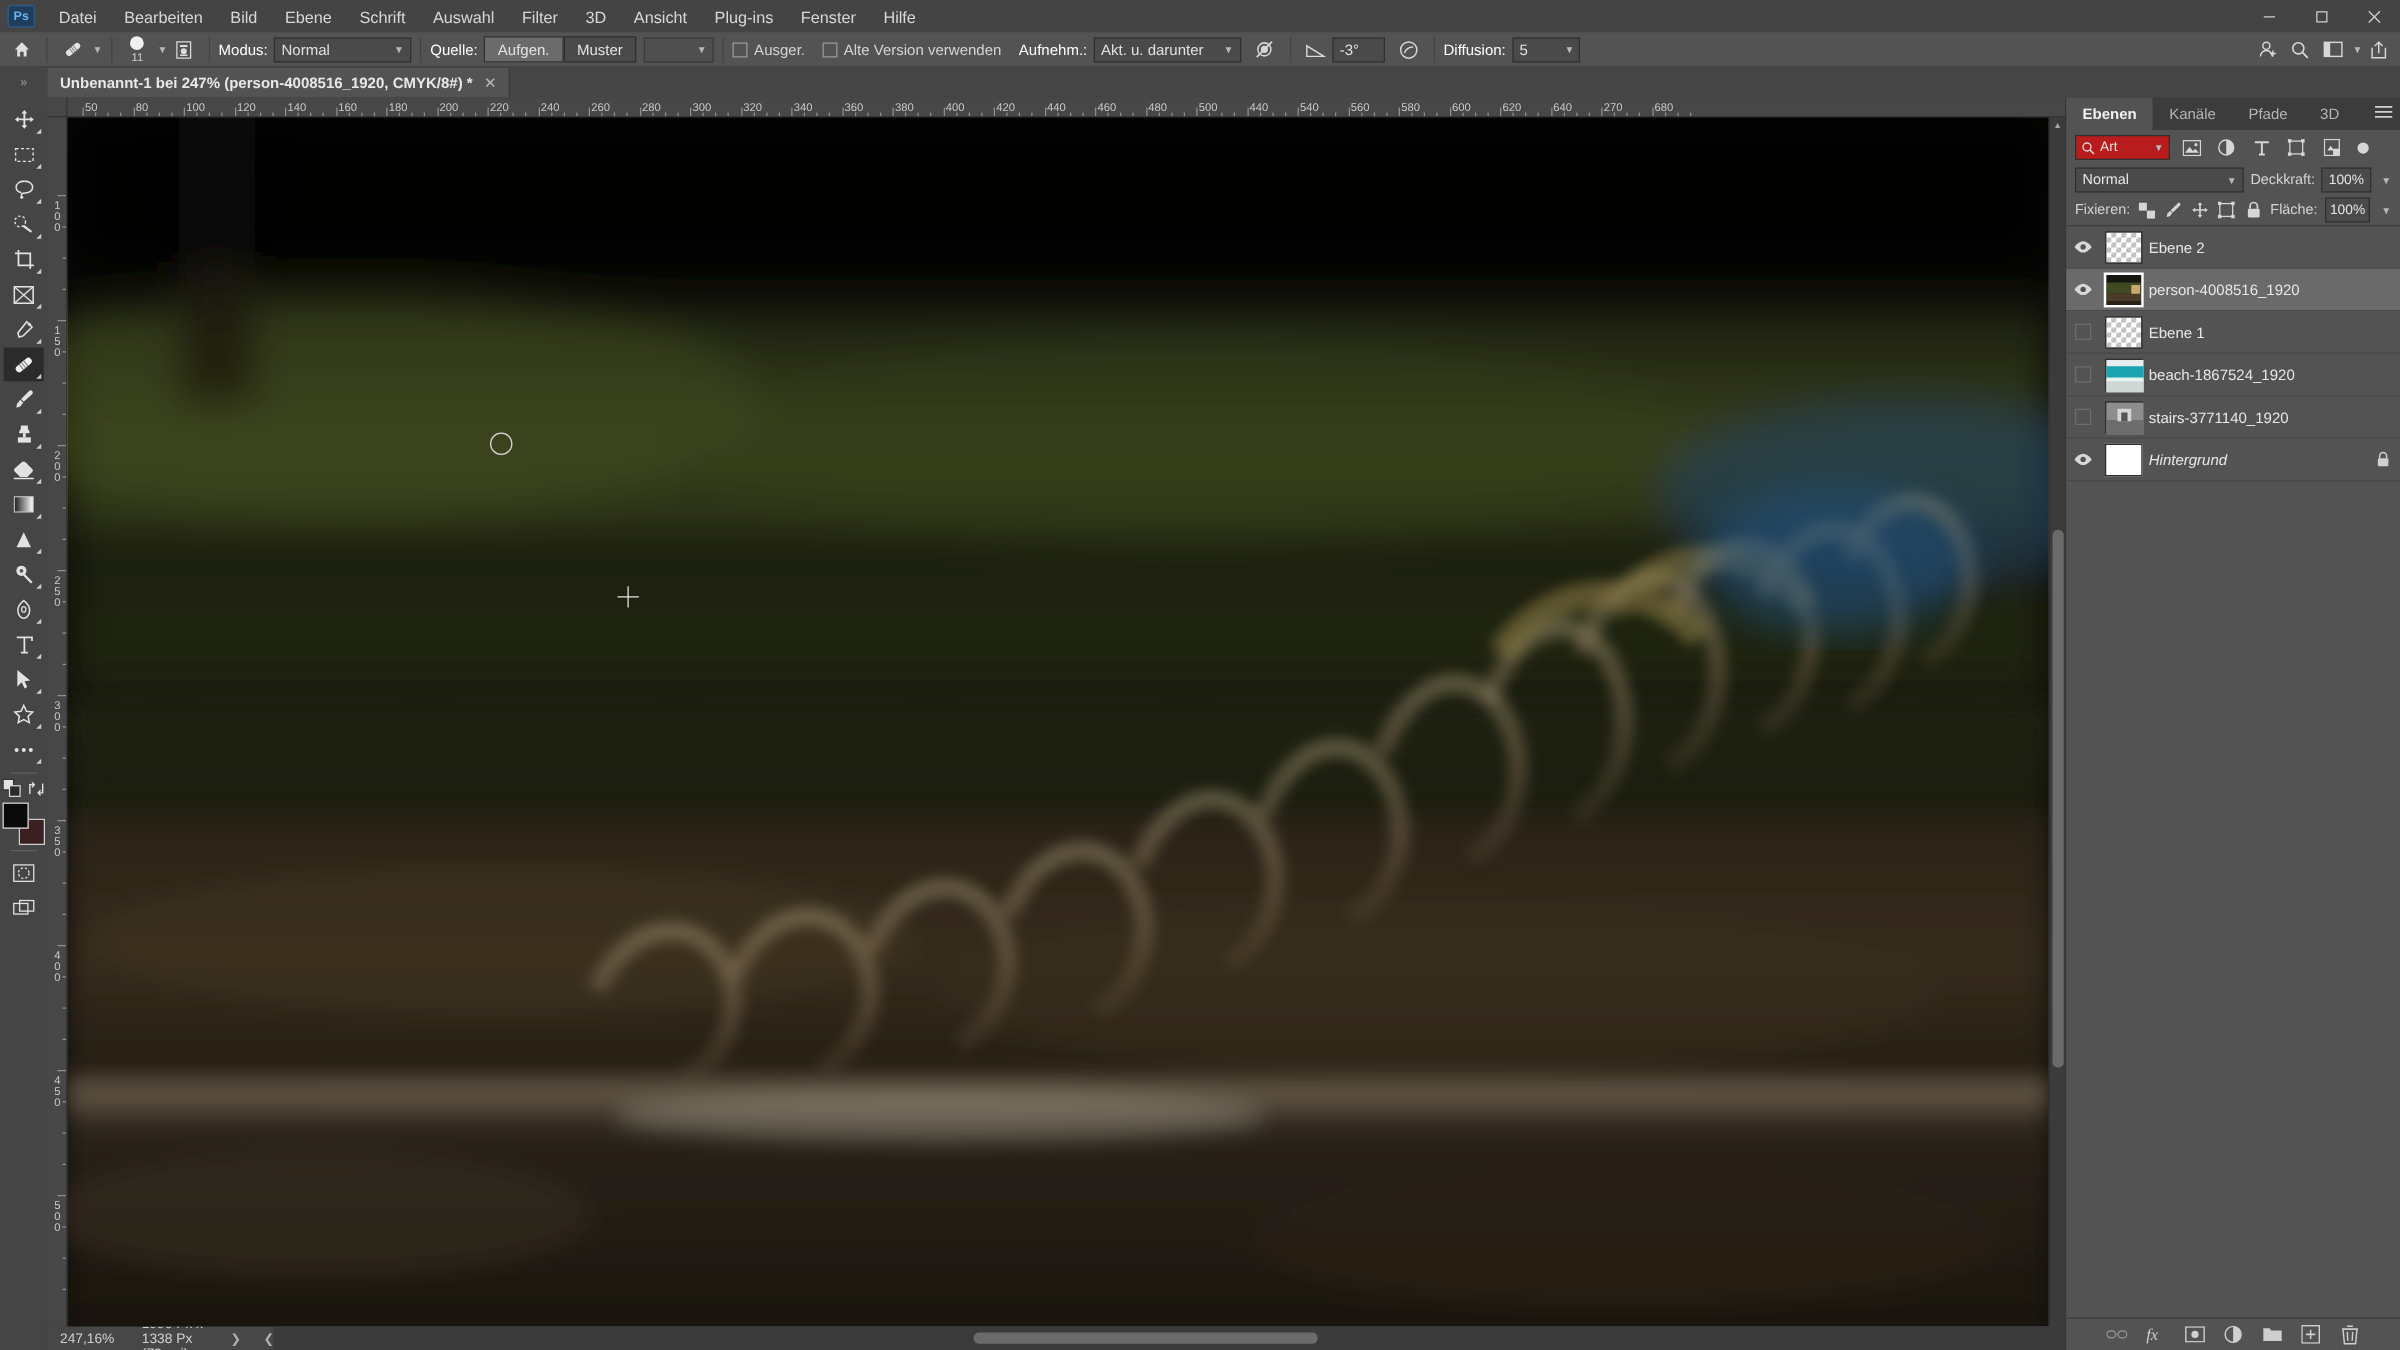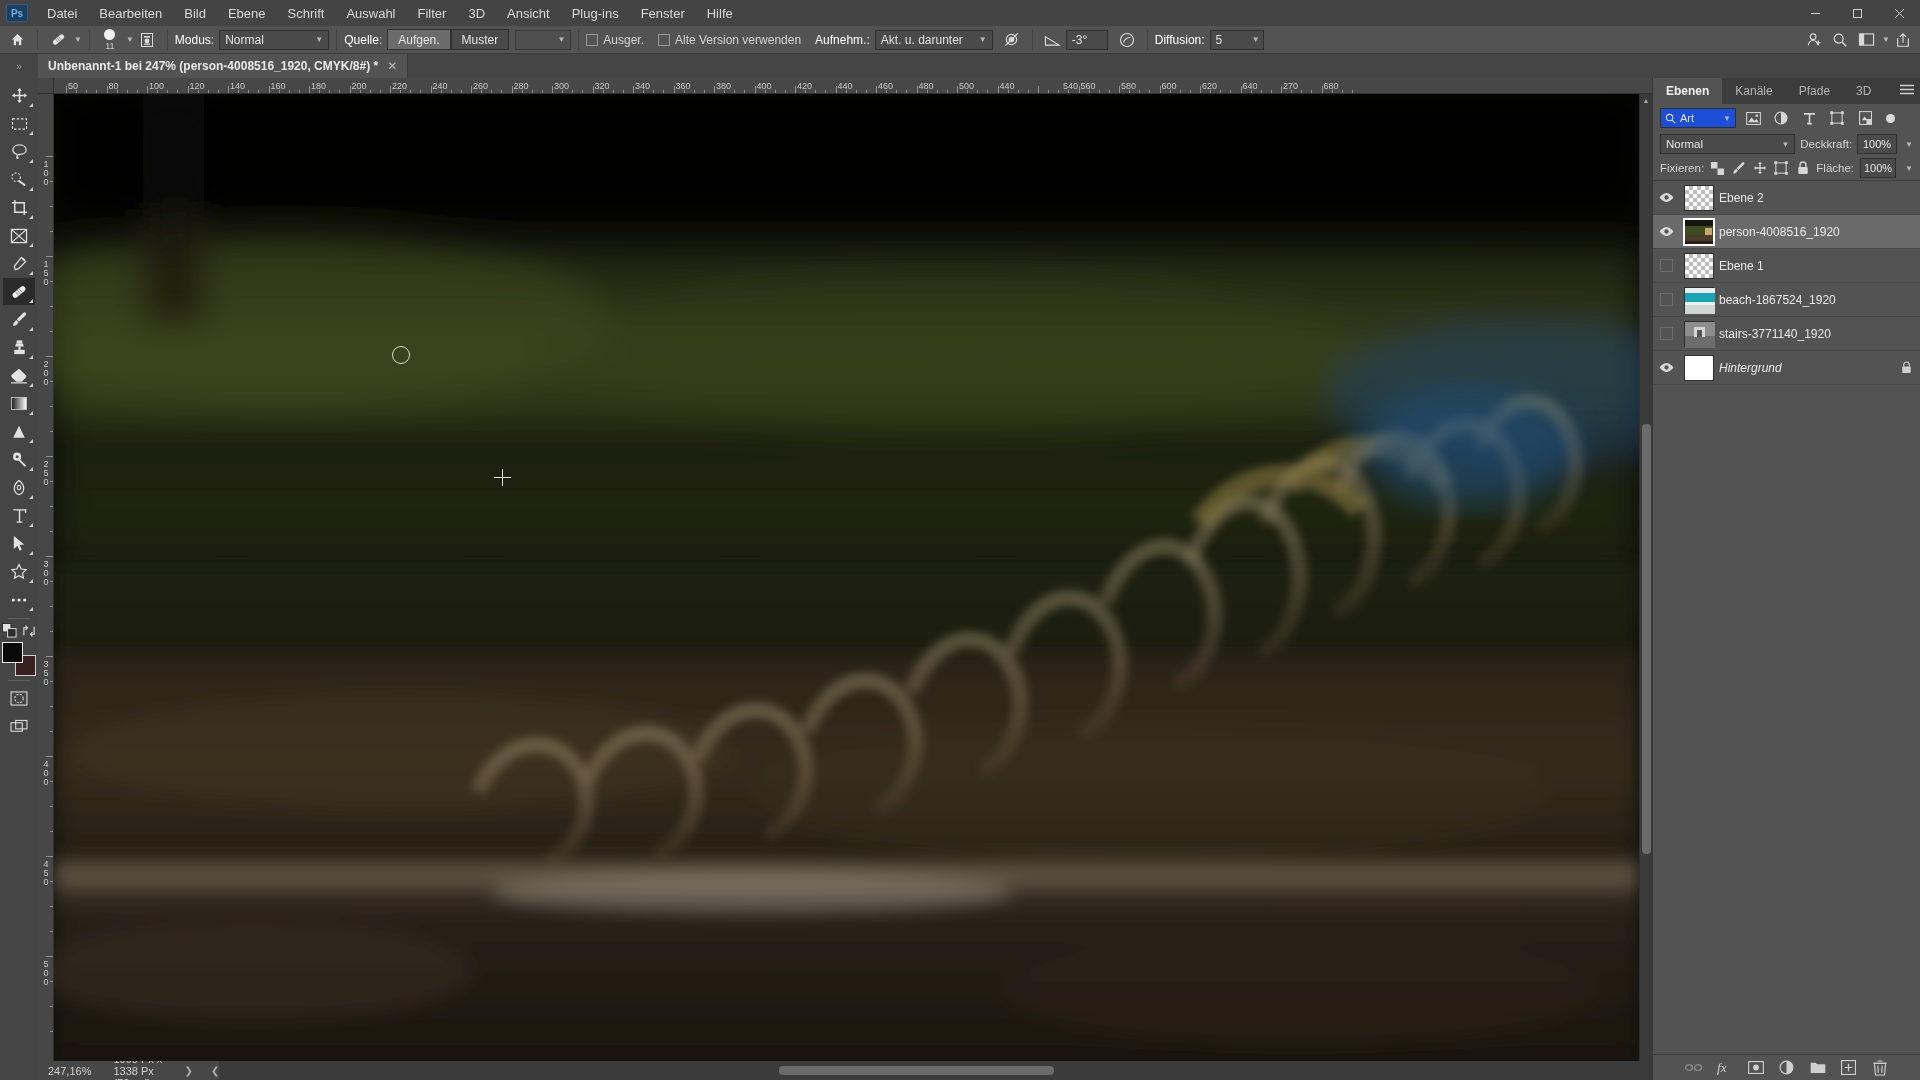--- a/index.html
+++ b/index.html
@@ -136,21 +136,21 @@
 
   
   .right-panel { width: 268px; flex: 0 0 268px; background: #454545; display: flex; flex-direction: column; border-left: 1px solid #363636; }
   .panel-tabs { height: 26px; display: flex; align-items: stretch; background: #3c3c3c; position: relative; }
   .ptab { padding: 0 13px; display: flex; align-items: center; font-size: 12px; color: #b4b4b4; }
   .ptab.active { background: #535353; color: #f0f0f0; font-weight: bold; }
   .panel-menu { position: absolute; right: 6px; top: 6px; color: #cfcfcf; font-size: 12px; line-height: 12px; }
   .panel-body { background: #535353; flex: 1 1 auto; display: flex; flex-direction: column; min-height: 0; }
   .filter-row { display: flex; align-items: center; height: 28px; padding: 0 7px; gap: 6px; }
   .kind-select {
-    background: #1d4ed8; border: 1px solid #2f2f2f; height: 20px; width: 76px;
+    background: #b91c1c; border: 1px solid #2f2f2f; height: 20px; width: 76px;
     display: flex; align-items: center; padding: 0 4px; font-size: 11px; gap: 4px; color: #e0e0e0;
   }
   .kind-select .caret { margin-left: auto; }
   .f-icon { width: 22px; height: 20px; display: flex; align-items: center; justify-content: center; color: #d6d6d6; }
   .toggle-pill { width: 16px; height: 20px; display: flex; align-items: center; justify-content: center; }
   .toggle-pill .knob { width: 9px; height: 9px; border-radius: 50%; background: #d8d8d8; }
   .blend-row { display: flex; align-items: center; height: 24px; padding: 0 7px; gap: 5px; }
   .blend-select {
     background: #4a4a4a; border: 1px solid #2f2f2f; height: 20px; flex: 1;
     display: flex; align-items: center; padding: 0 5px; font-size: 11.5px; color: #e6e6e6;
@@ -646,21 +646,21 @@
             <span class="rt" style="left: 905px;">500</span>
             <span class="tick" style="left: 903px; height: 7px;"></span>
             <span class="tick" style="left: 913.125px; height: 3px;"></span>
             <span class="tick" style="left: 923.25px; height: 3px;"></span>
             <span class="tick" style="left: 933.375px; height: 3px;"></span>
             <span class="rt" style="left: 945.5px;">440</span>
             <span class="tick" style="left: 943.5px; height: 7px;"></span>
             <span class="tick" style="left: 953.625px; height: 3px;"></span>
             <span class="tick" style="left: 963.75px; height: 3px;"></span>
             <span class="tick" style="left: 973.875px; height: 3px;"></span>
-            <span class="rt" style="left: 986px; margin-left: 23px;">540</span>
+            <span class="rt" style="left: 986px;">540</span>
             <span class="tick" style="left: 984px; height: 7px;"></span>
             <span class="tick" style="left: 994.125px; height: 3px;"></span>
             <span class="tick" style="left: 1004.25px; height: 3px;"></span>
             <span class="tick" style="left: 1014.38px; height: 3px;"></span>
             <span class="rt" style="left: 1026.5px;">560</span>
             <span class="tick" style="left: 1024.5px; height: 7px;"></span>
             <span class="tick" style="left: 1034.62px; height: 3px;"></span>
             <span class="tick" style="left: 1044.75px; height: 3px;"></span>
             <span class="tick" style="left: 1054.88px; height: 3px;"></span>
             <span class="rt" style="left: 1067px;">580</span>

